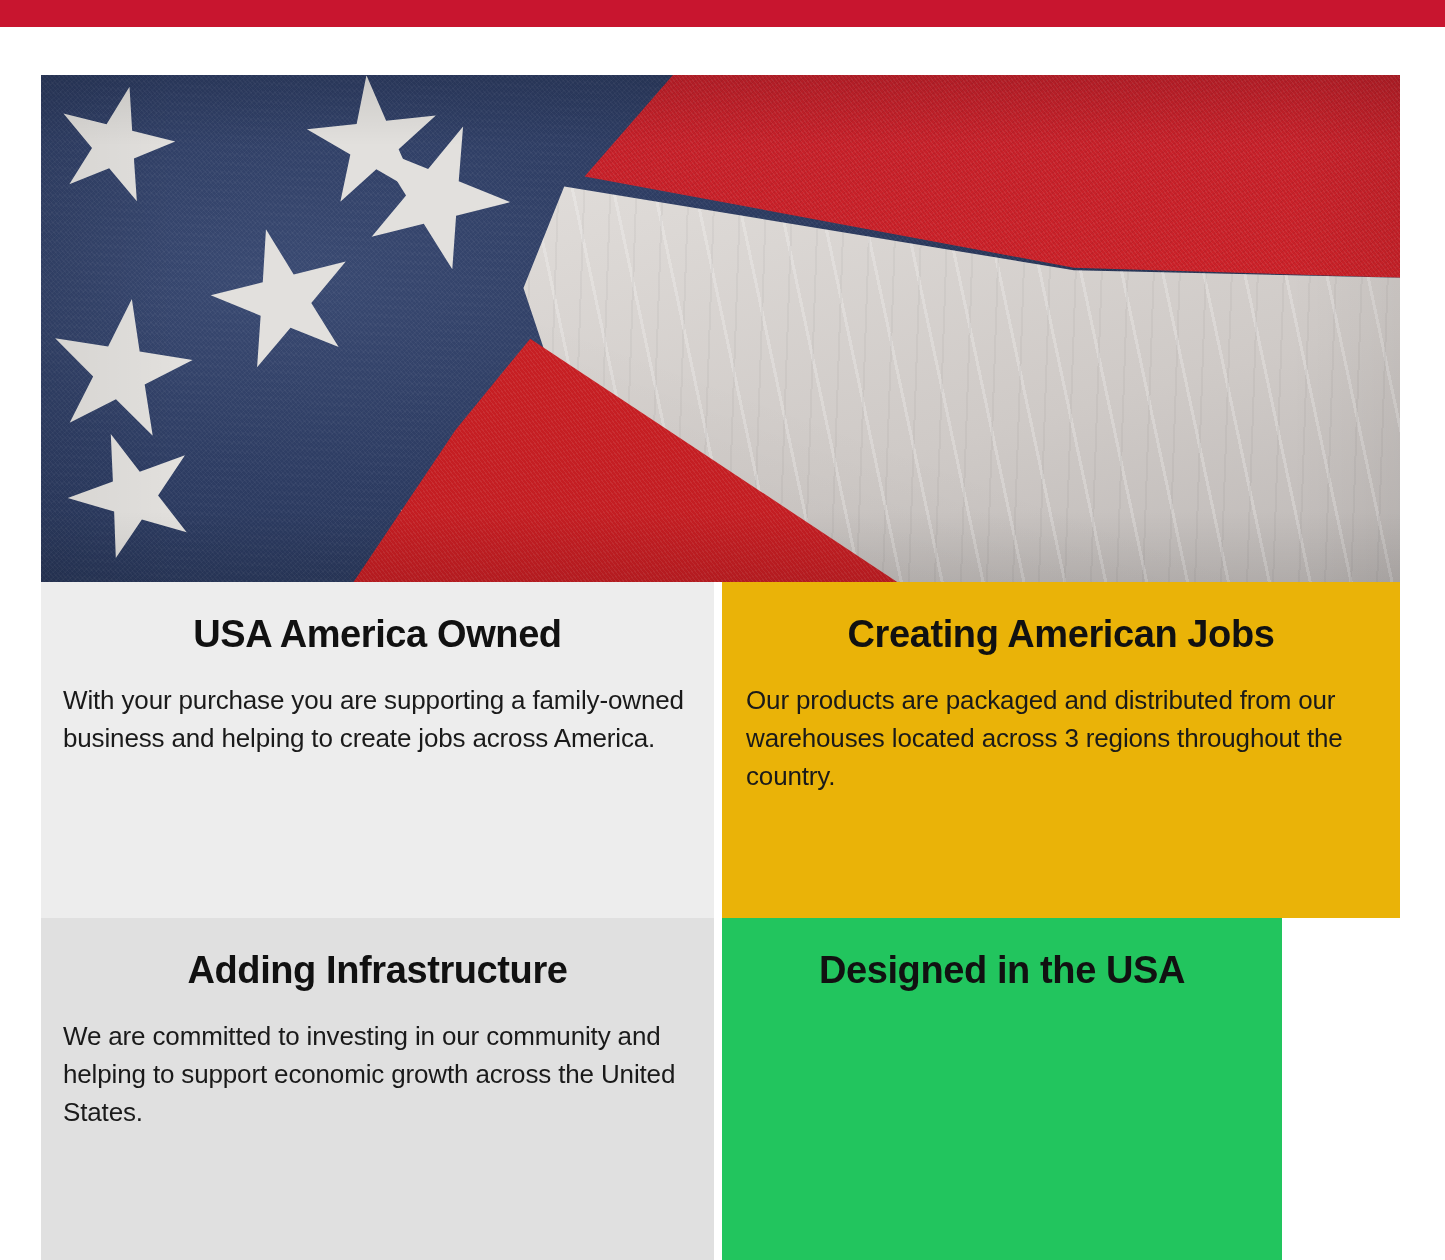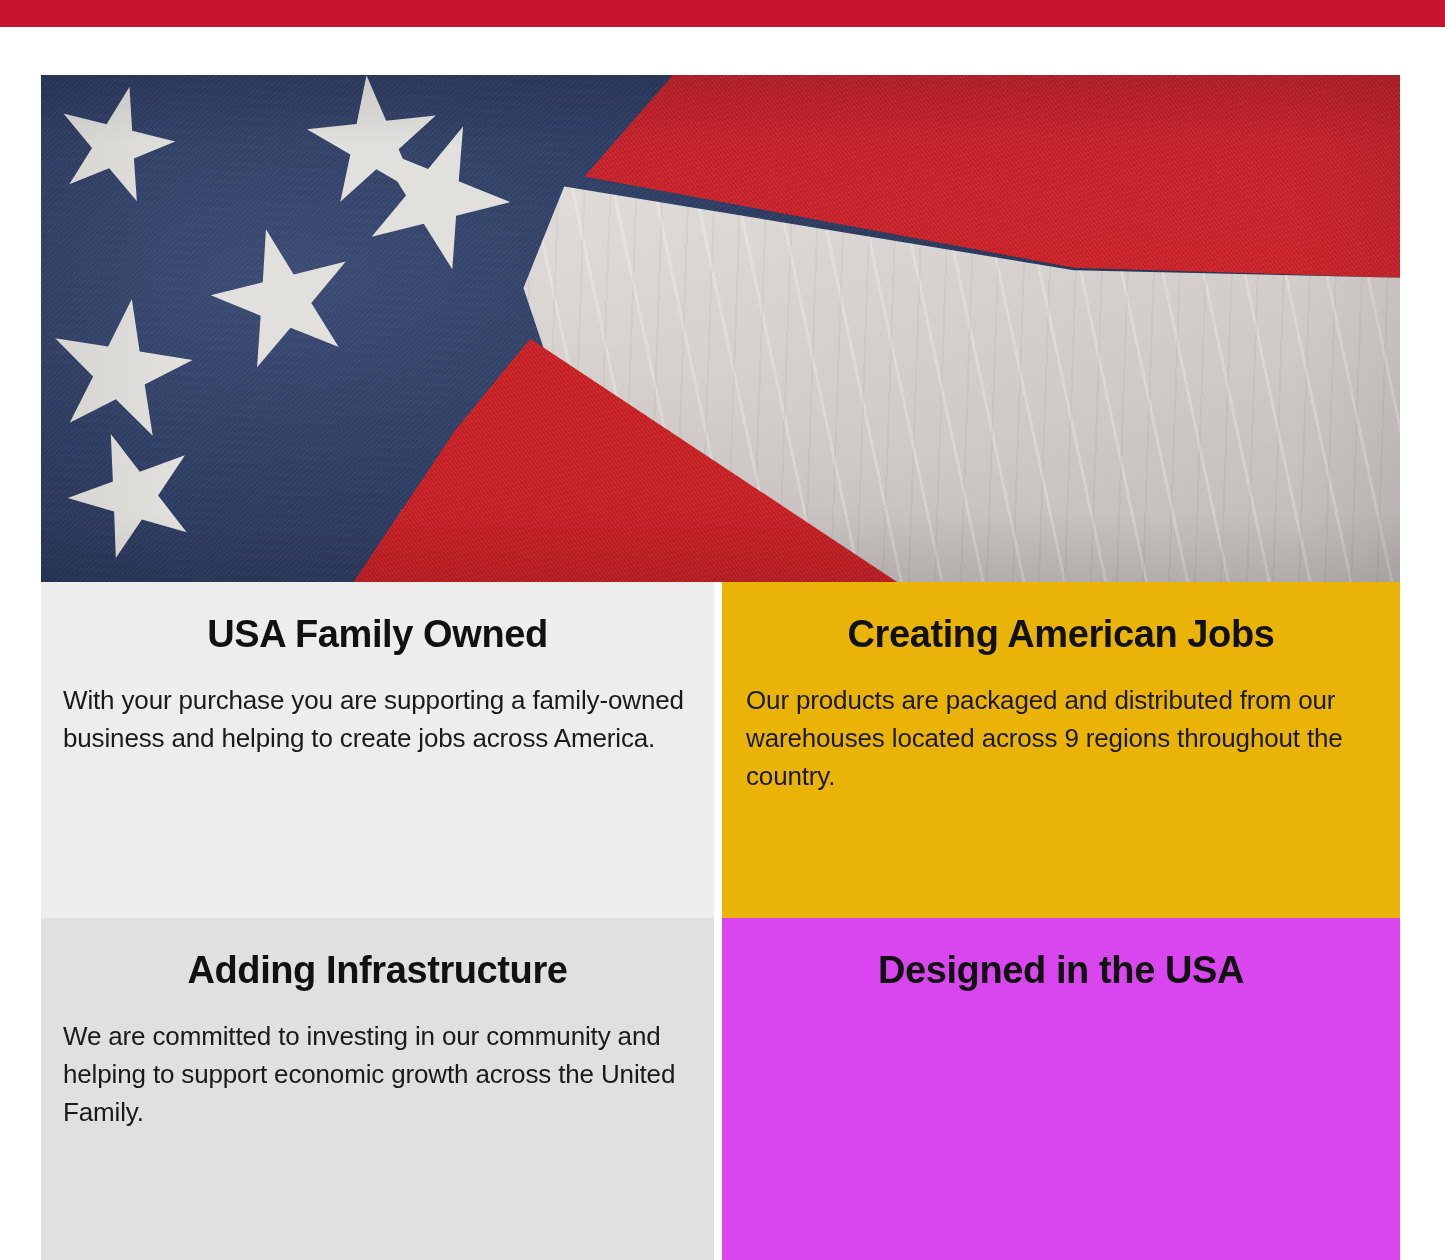--- a/index.html
+++ b/index.html
@@ -142,21 +142,21 @@
     height: 678px;
   }
   .cell {
     position: absolute;
     box-sizing: border-box;
     padding: 0 22px;
   }
   .cell.tl { left: 0;     top: 0;     width: 673px; height: 336px; background: #ededed; }
   .cell.tr { left: 681px; top: 0;     width: 678px; height: 336px; background: #eab308; }
   .cell.bl { left: 0;     top: 336px; width: 673px; height: 342px; background: #e0e0e0; }
-  .cell.br { left: 681px; top: 336px; width: 678px; height: 342px; background: #d946ef; }
+  .cell.br { left: 681px; top: 336px; width: 560px; height: 342px; background: #22c55e; }
 
   .cell-title {
     margin: 0;
     padding-top: 33px;
     text-align: center;
     font-size: 38px;
     font-weight: bold;
     letter-spacing: -0.4px;
     color: #111111;
     line-height: 1.05;
@@ -192,31 +192,31 @@
     <div class="flag-red-top"></div>
     <div class="flag-white"></div>
     <div class="flag-red-bottom"></div>
   </div>
   <div class="hero-vignette"></div>
 </div>
 
 <div class="grid">
 
   <div class="cell tl">
-    <h2 class="cell-title">USA Family Owned</h2>
+    <h2 class="cell-title">USA America Owned</h2>
     <p class="cell-body">With your purchase you are supporting a family-owned business and helping to create jobs across America.</p>
   </div>
 
   <div class="cell tr">
     <h2 class="cell-title">Creating American Jobs</h2>
-    <p class="cell-body">Our products are packaged and distributed from our warehouses located across 9 regions throughout the country.</p>
+    <p class="cell-body">Our products are packaged and distributed from our warehouses located across 3 regions throughout the country.</p>
   </div>
 
   <div class="cell bl">
     <h2 class="cell-title">Adding Infrastructure</h2>
-    <p class="cell-body">We are committed to investing in our community and helping to support economic growth across the United Family.</p>
+    <p class="cell-body">We are committed to investing in our community and helping to support economic growth across the United States.</p>
   </div>
 
   <div class="cell br">
     <h2 class="cell-title">Designed in the USA</h2>
   </div>
 
 </div>
 
 </body></html>

